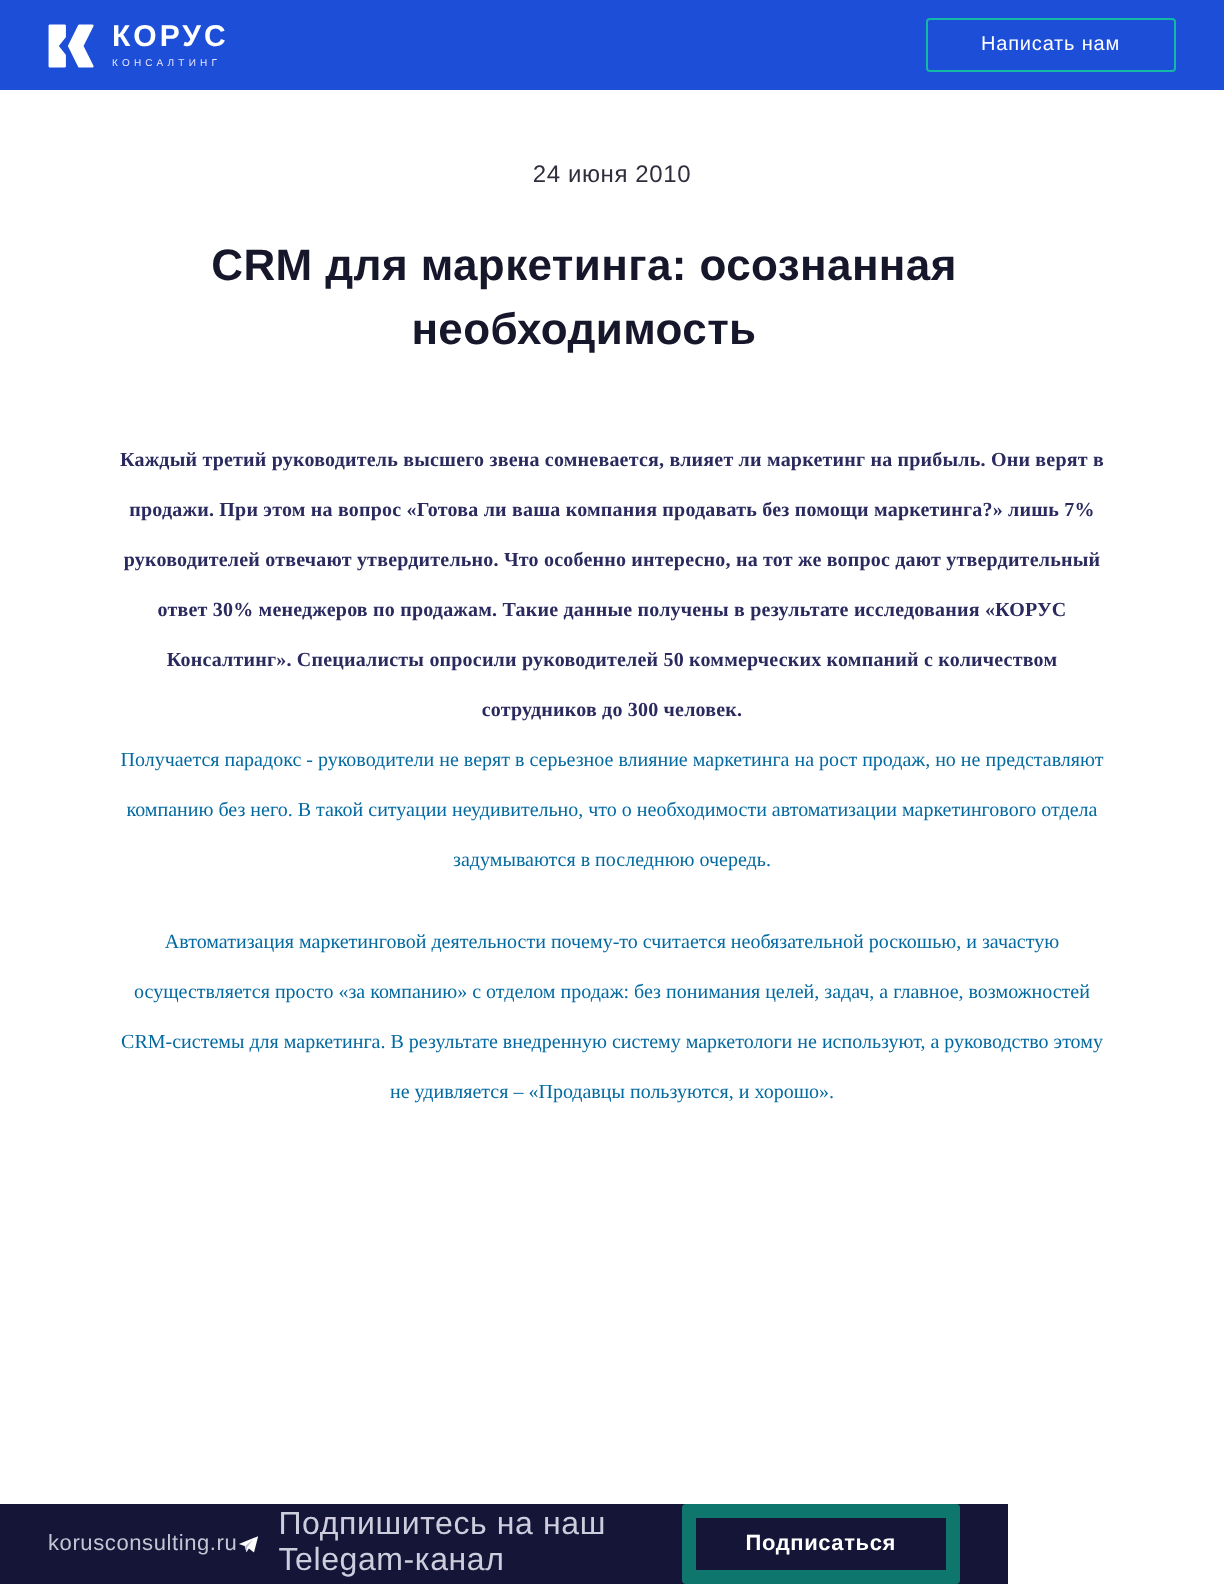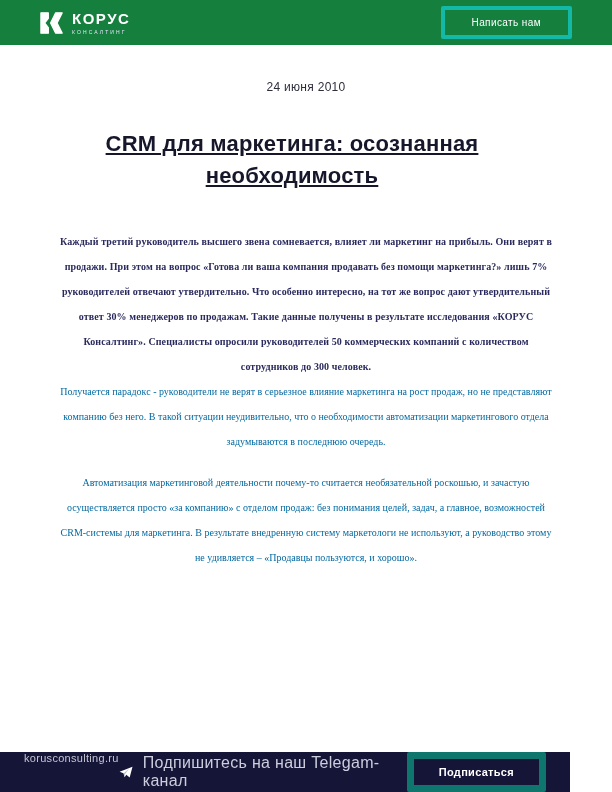--- a/index.html
+++ b/index.html
@@ -7,52 +7,52 @@
   body {
     font-family:"Liberation Sans", sans-serif;
     background:#ffffff;
     position:relative;
     overflow:hidden;
   }
   .page { width:612px; height:792px; position:relative; background:#fff; }
 
   
   .header {
-    height:45px; background:#15803d;
+    height:45px; background:#1d4ed8;
     display:flex; align-items:center;
-    padding:0 40px;
+    padding:0 24px;
   }
   .logo { display:flex; align-items:center; gap:8px; }
   .logo-icon { display:block; }
   .logo-text { display:flex; flex-direction:column; }
   .logo-brand { color:#fff; font-weight:bold; font-size:15px; letter-spacing:1.5px; line-height:1; }
   .logo-sub { color:#e9e4ff; font-size:5px; letter-spacing:2.1px; margin-top:3px; }
   .contact-btn {
     margin-left:auto;
-    background:transparent; border:4px solid #14b8a6; color:#ffffff;
+    background:transparent; border:1px solid #14b8a6; color:#ffffff;
     font-family:inherit; font-size:10px; letter-spacing:.4px;
     padding:7px 27px; border-radius:2px; cursor:pointer;
   }
 
   
   .main { padding:0 57px;text-align:center; }
   .date { margin-top:35px; font-size:12px; color:#2e2e3d; letter-spacing:.3px; }
   .title {
-    margin-top:34px; font-size:22px; font-weight:bold; color:#17172b;
-    line-height:1.45; letter-spacing:.2px; max-width:470px;text-decoration:underline;
+    margin-top:23px; font-size:22px; font-weight:bold; color:#17172b;
+    line-height:1.45; letter-spacing:.2px; max-width:470px;
   }
   .body-text { font-size:10px; line-height:25px;font-family:Liberation Serif, serif; }
   .lead { margin-top:37px; font-weight:bold; color:#2a2a5e; letter-spacing:.1px; }
   .para { color:#0369a1; }
   .para-gap { margin-top:16px; }
 
   
   .footer {
-    position:absolute; bottom:0; left:0; width:570px; height:40px;
-    background:#151538; display:flex; 
+    position:absolute; bottom:0; left:0; width:504px; height:40px;
+    background:#151538; display:flex; align-items:center;
     padding:0 24px;
   }
   .site { color:#c5c5d4; font-size:11px; letter-spacing:.3px; cursor:pointer; }
   .footer-right { margin-left:auto; display:flex; align-items:center; }
   .tg-icon { margin-right:10px; display:block; }
   .tg-text { color:#cdcdde; font-size:16px; letter-spacing:.3px; margin-right:16px; }
   .subscribe-btn {
     background:transparent; border:7px solid #0f766e; color:#ffffff;
     font-family:inherit; font-weight:bold; font-size:11px; letter-spacing:.3px;
     padding:7px 25px; border-radius:2px; cursor:pointer;

